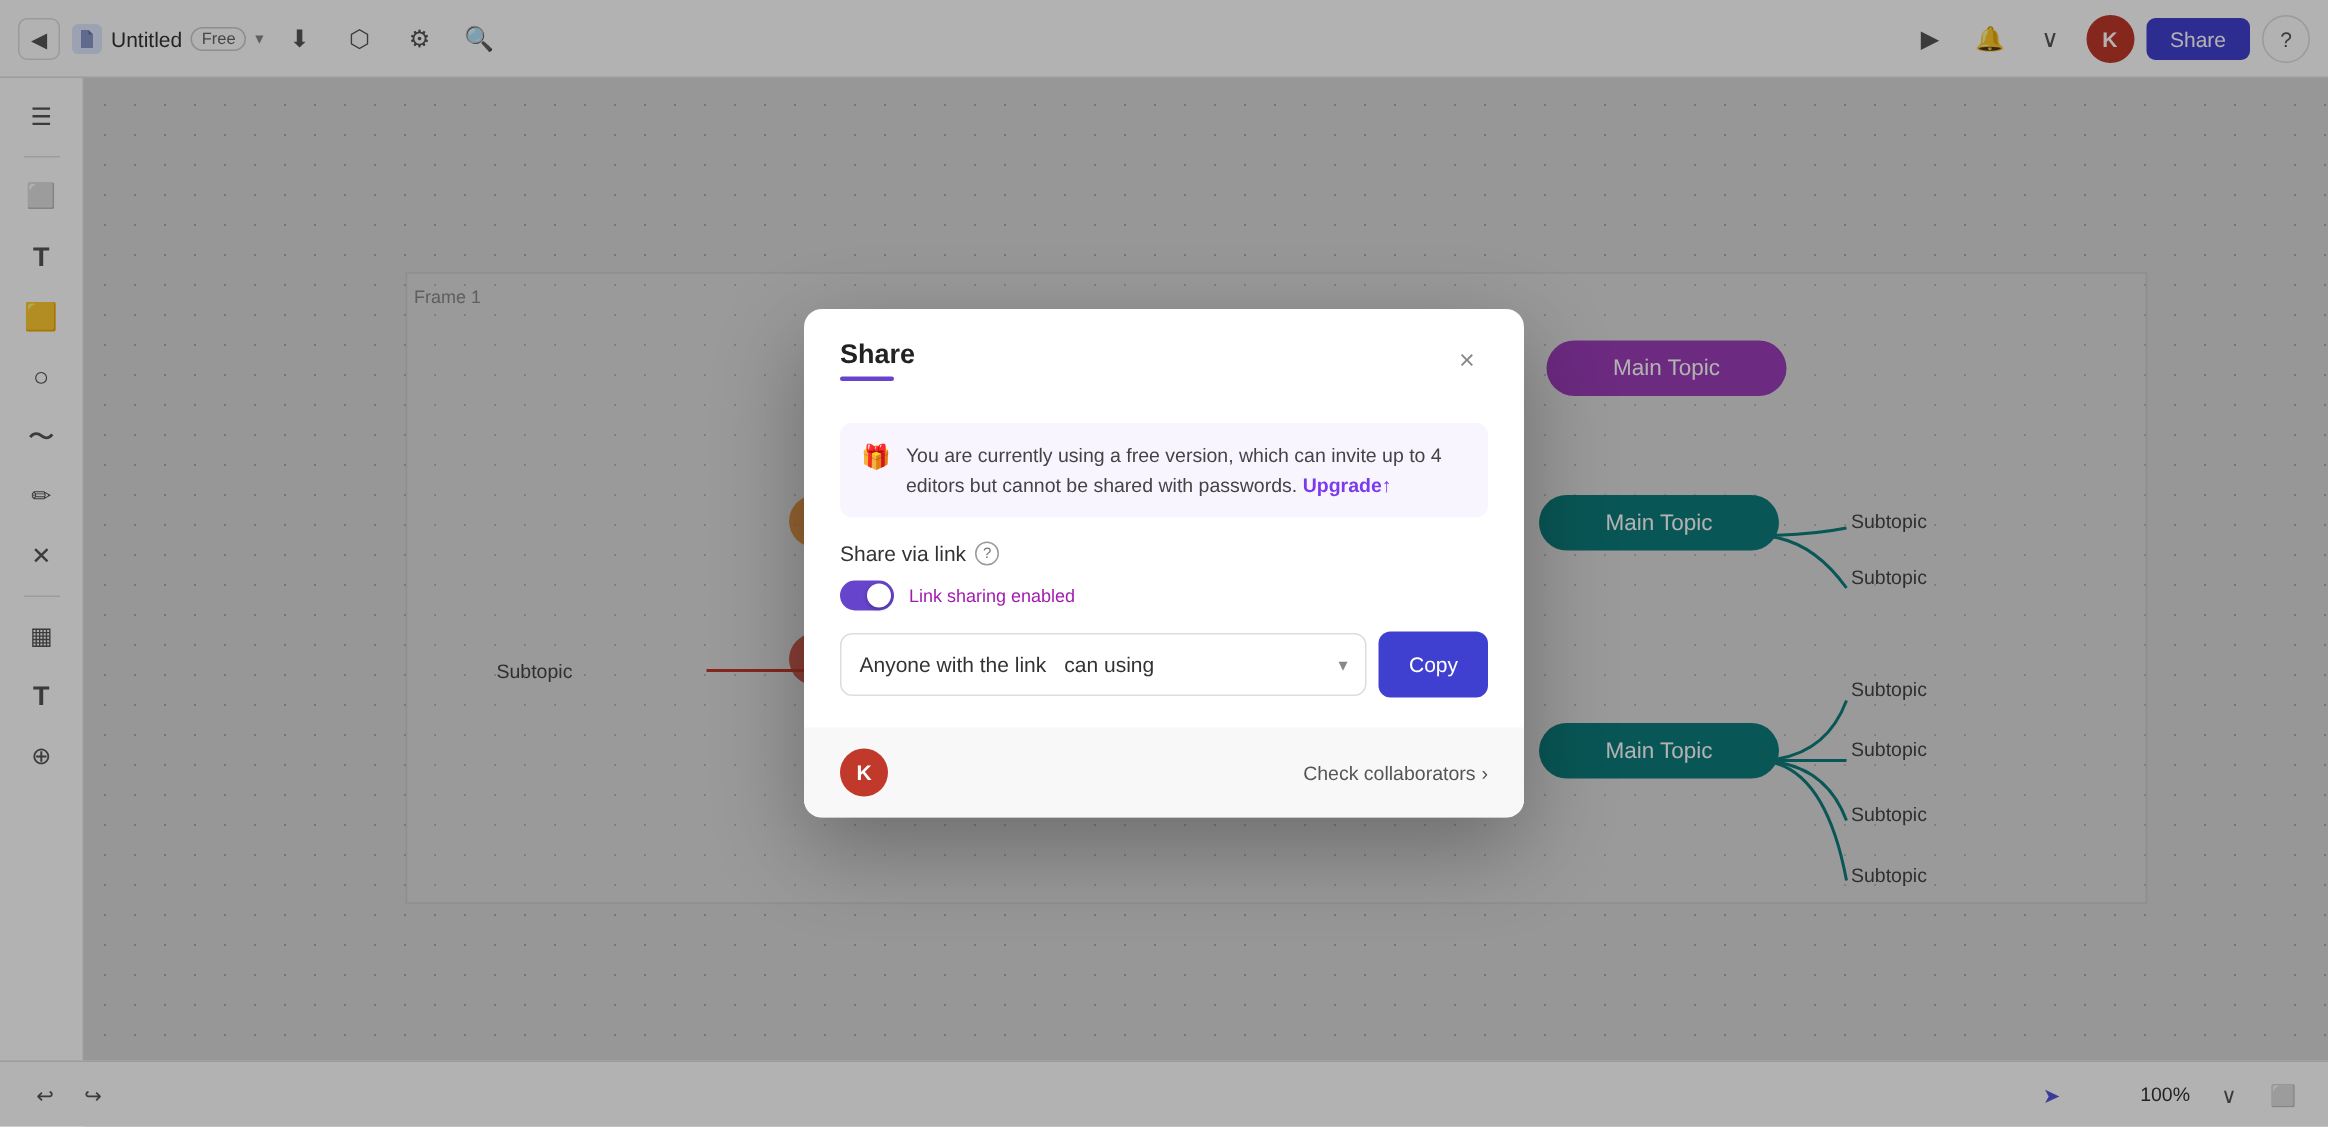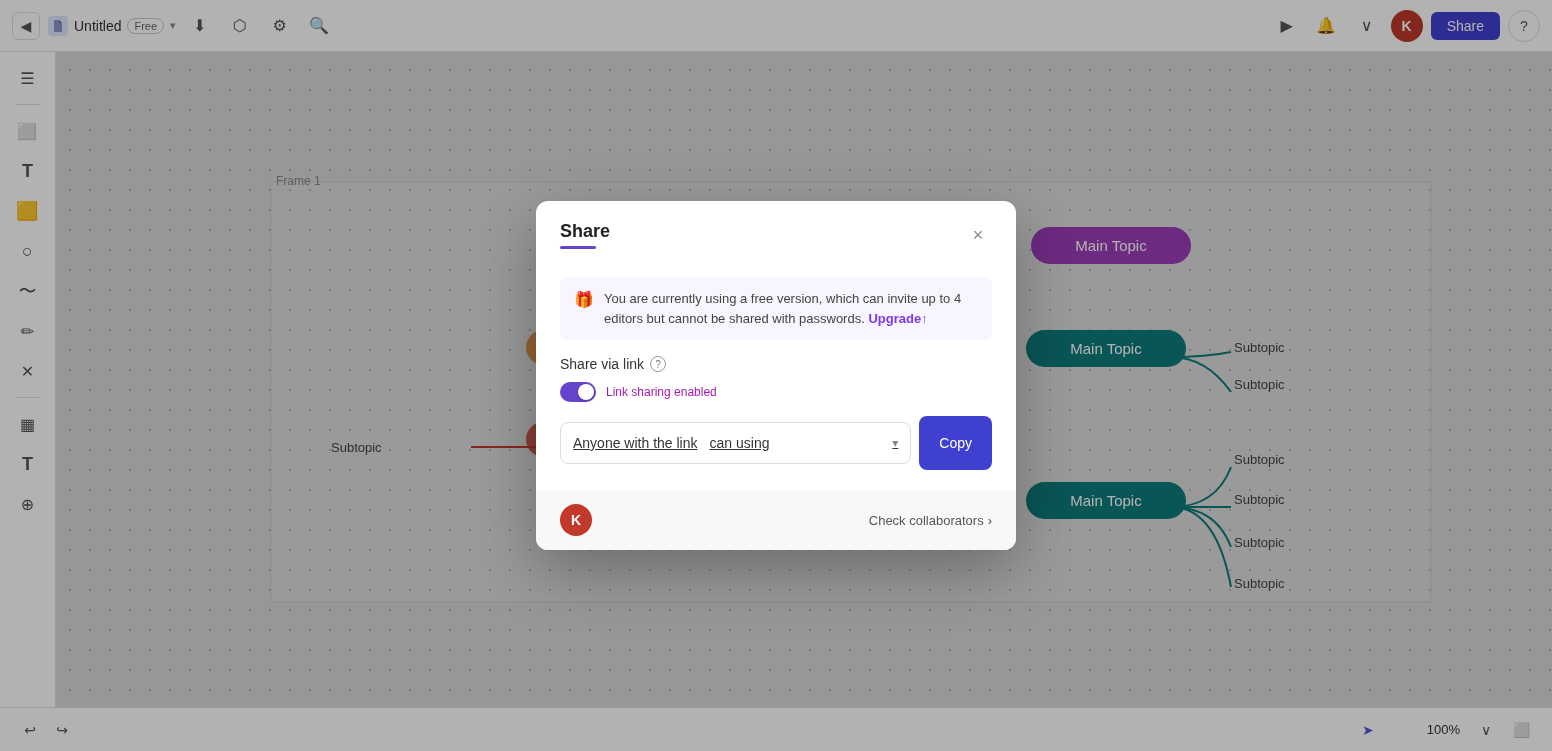--- a/index.html
+++ b/index.html
@@ -55,21 +55,21 @@
     .bottom-left { display: flex; align-items: center; gap: 4px; }
     .bottom-right { display: flex; align-items: center; gap: 8px; margin-left: auto; }
     .zoom-btn { width: 28px; height: 28px; border-radius: 4px; border: none; background: transparent; cursor: pointer; display: flex; align-items: center; justify-content: center; color: #555; font-size: 14px; }
     .zoom-level { font-size: 13px; color: #333; padding: 0 4px; cursor: pointer; margin-left: 33px; }
 
     
     .canvas-content {
       position: absolute; top: 52px; left: 56px; right: 0; bottom: 44px;
       overflow: hidden;
     }
-    .frame-label { position: absolute; top: 122px; left: 220px; font-size: 12px; color: #888; }
+    .frame-label { position: absolute; top: 139px; left: 220px; font-size: 12px; color: #888; }
 
     
     .topic-node {
       position: absolute; border-radius: 30px; padding: 10px 20px;
       font-size: 15px; font-weight: 500; color: #fff;
       display: flex; align-items: center; justify-content: center;
       min-width: 130px; text-align: center;
     }
     .topic-purple { background: #9b3db8; }
     .subtopic-label {
@@ -135,28 +135,28 @@
       box-shadow: 0 1px 3px rgba(0,0,0,0.3);
     }
     .toggle-label { font-size: 12px; color: #a21caf; }
 
     
     .link-row { display: flex; gap: 8px; align-items: center; }
     .link-select {
       flex: 1; height: 42px; border: 1px solid #ddd; border-radius: 8px;
       padding: 0 12px; font-size: 14px; color: #333;
       background: #fff; cursor: pointer;
-      display: flex; align-items: center; justify-content: space-between; text-decoration: underline;
+      display: flex; align-items: center; justify-content: space-between;
     }
     .link-select-text { display: flex; align-items: center; gap: 4px; }
     .link-select-anyone { color: #333; }
     .link-select-can { color: #999; font-size: 13px; margin-left: 4px; }
     .link-select-edit { color: #333; }
     .chevron-down { font-size: 12px; color: #888; }
-    .copy-btn { background: #4040d0; color: #fff; border: none; border-radius: 8px; padding: 0 20px; height: 54px; font-size: 14px; font-weight: 500; cursor: pointer; white-space: nowrap; }
+    .copy-btn { background: #4040d0; color: #fff; border: none; border-radius: 8px; padding: 0 20px; height: 44px; font-size: 14px; font-weight: 500; cursor: pointer; white-space: nowrap; }
 
     
     .modal-footer {
       background: #f8f8f8;
       padding: 14px 24px;
       display: flex; align-items: center; justify-content: space-between;
     }
     .footer-avatar { width: 32px; height: 32px; border-radius: 50%; background: #c0392b; color: #fff; display: flex; align-items: center; justify-content: center; font-size: 14px; font-weight: 600; }
     .check-collab { display: flex; align-items: center; gap: 4px; font-size: 13px; color: #555; cursor: pointer; }
   </style>

